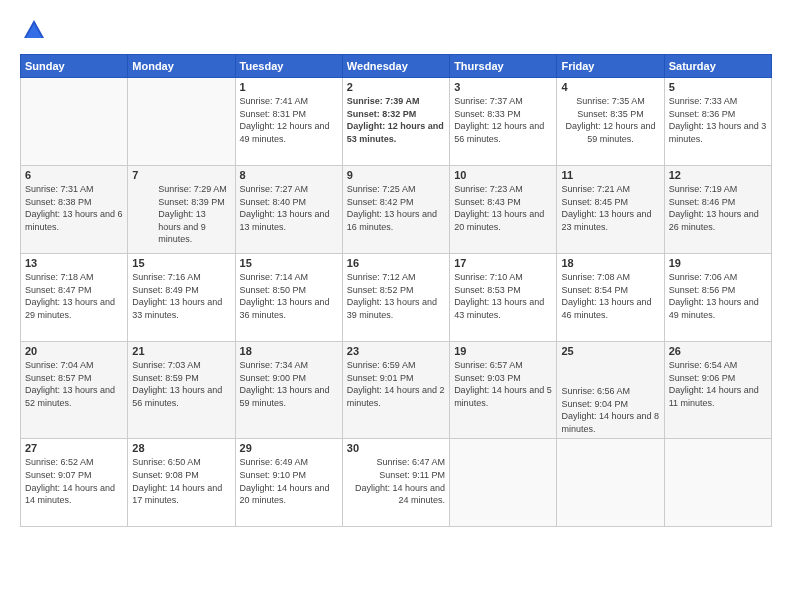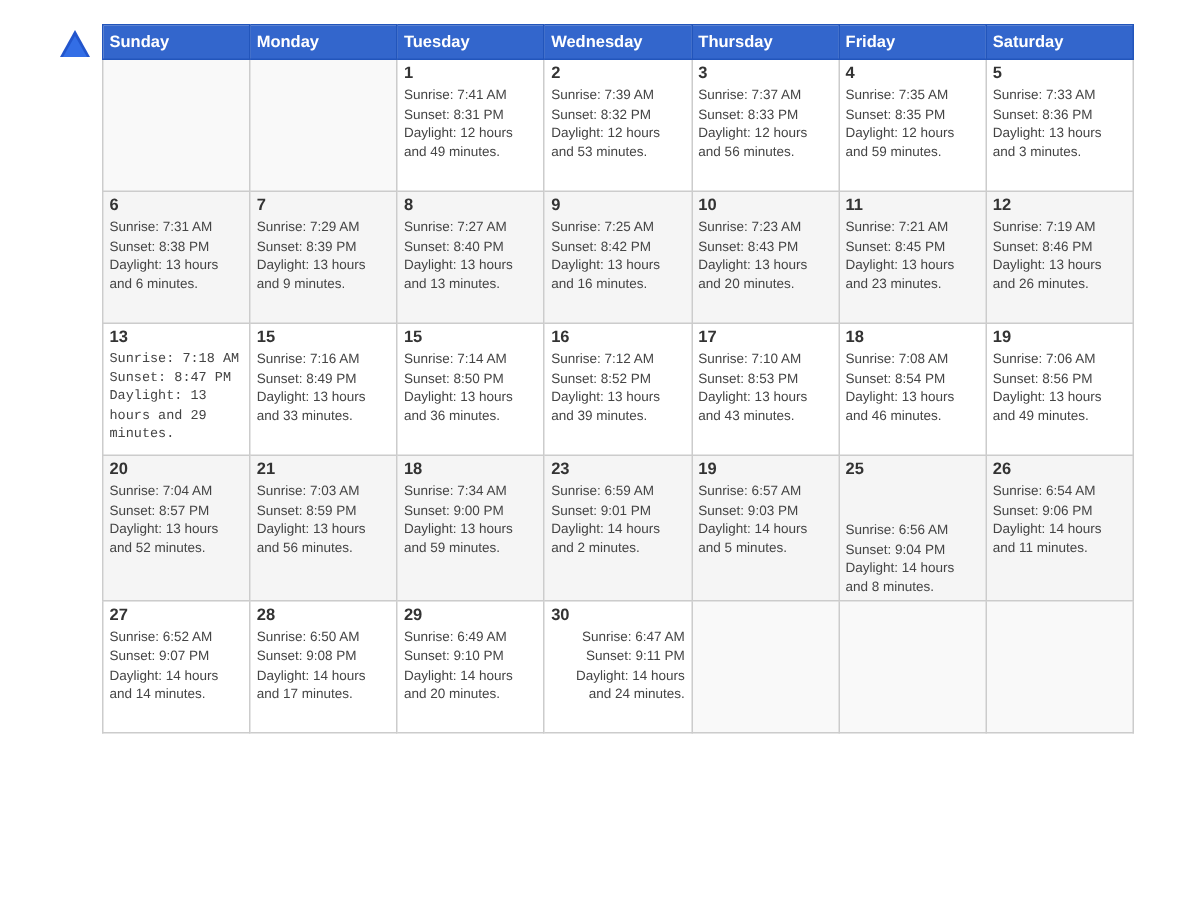--- a/index.html
+++ b/index.html
@@ -6,23 +6,23 @@
     body {
       font-family: Arial, sans-serif;
       background: #fff;
       width: 792px;
       height: 612px;
       overflow: hidden;
     }
     .page {
       width: 792px;
       height: 454px;
-      padding: 16px 36px;
+      padding: 16px 20px;
       display: flex;
-      flex-direction: row;
+      flex-direction: column;
     }
     .header {
       display: flex;
       justify-content: space-between;
       align-items: flex-start;
       margin-bottom: 10px;
     }
     .logo {
       display: flex;
       align-items: center;
@@ -126,53 +126,53 @@
           <td class="empty"></td>
           <td class="empty"></td>
           <td>
             <div class="day-num">1</div>
             <div class="day-info" style="white-space: pre-line;">Sunrise: 7:41 AM
 Sunset: 8:31 PM
 Daylight: 12 hours and 49 minutes.</div>
           </td>
           <td>
             <div class="day-num">2</div>
-            <div class="day-info" style="white-space: pre-line;">Sunrise: 7:39 AM
+            <div class="day-info" style="white-space: pre-line; font-weight: bold;">Sunrise: 7:39 AM
 Sunset: 8:32 PM
 Daylight: 12 hours and 53 minutes.</div>
           </td>
           <td>
             <div class="day-num">3</div>
             <div class="day-info" style="white-space: pre-line;">Sunrise: 7:37 AM
 Sunset: 8:33 PM
 Daylight: 12 hours and 56 minutes.</div>
           </td>
           <td>
             <div class="day-num">4</div>
-            <div class="day-info" style="white-space: pre-line;">Sunrise: 7:35 AM
+            <div class="day-info" style="white-space: pre-line; text-align: center;">Sunrise: 7:35 AM
 Sunset: 8:35 PM
 Daylight: 12 hours and 59 minutes.</div>
           </td>
           <td>
             <div class="day-num">5</div>
             <div class="day-info" style="white-space: pre-line;">Sunrise: 7:33 AM
 Sunset: 8:36 PM
 Daylight: 13 hours and 3 minutes.</div>
           </td>
         </tr>
         <tr>
           <td class="row-shade">
             <div class="day-num">6</div>
             <div class="day-info" style="white-space: pre-line;">Sunrise: 7:31 AM
 Sunset: 8:38 PM
 Daylight: 13 hours and 6 minutes.</div>
           </td>
           <td class="row-shade">
             <div class="day-num">7</div>
-            <div class="day-info" style="white-space: pre-line;">Sunrise: 7:29 AM
+            <div class="day-info" style="white-space: pre-line; margin-left: 26px;">Sunrise: 7:29 AM
 Sunset: 8:39 PM
 Daylight: 13 hours and 9 minutes.</div>
           </td>
           <td class="row-shade">
             <div class="day-num">8</div>
             <div class="day-info" style="white-space: pre-line;">Sunrise: 7:27 AM
 Sunset: 8:40 PM
 Daylight: 13 hours and 13 minutes.</div>
           </td>
           <td class="row-shade">
@@ -196,21 +196,21 @@
           <td class="row-shade">
             <div class="day-num">12</div>
             <div class="day-info" style="white-space: pre-line;">Sunrise: 7:19 AM
 Sunset: 8:46 PM
 Daylight: 13 hours and 26 minutes.</div>
           </td>
         </tr>
         <tr>
           <td>
             <div class="day-num">13</div>
-            <div class="day-info" style="white-space: pre-line; font-family: Liberation Mono, monospace;">Sunrise: 7:18 AM
+            <div class="day-info" style="white-space: pre-line;">Sunrise: 7:18 AM
 Sunset: 8:47 PM
 Daylight: 13 hours and 29 minutes.</div>
           </td>
           <td>
             <div class="day-num">15</div>
             <div class="day-info" style="white-space: pre-line;">Sunrise: 7:16 AM
 Sunset: 8:49 PM
 Daylight: 13 hours and 33 minutes.</div>
           </td>
           <td>

